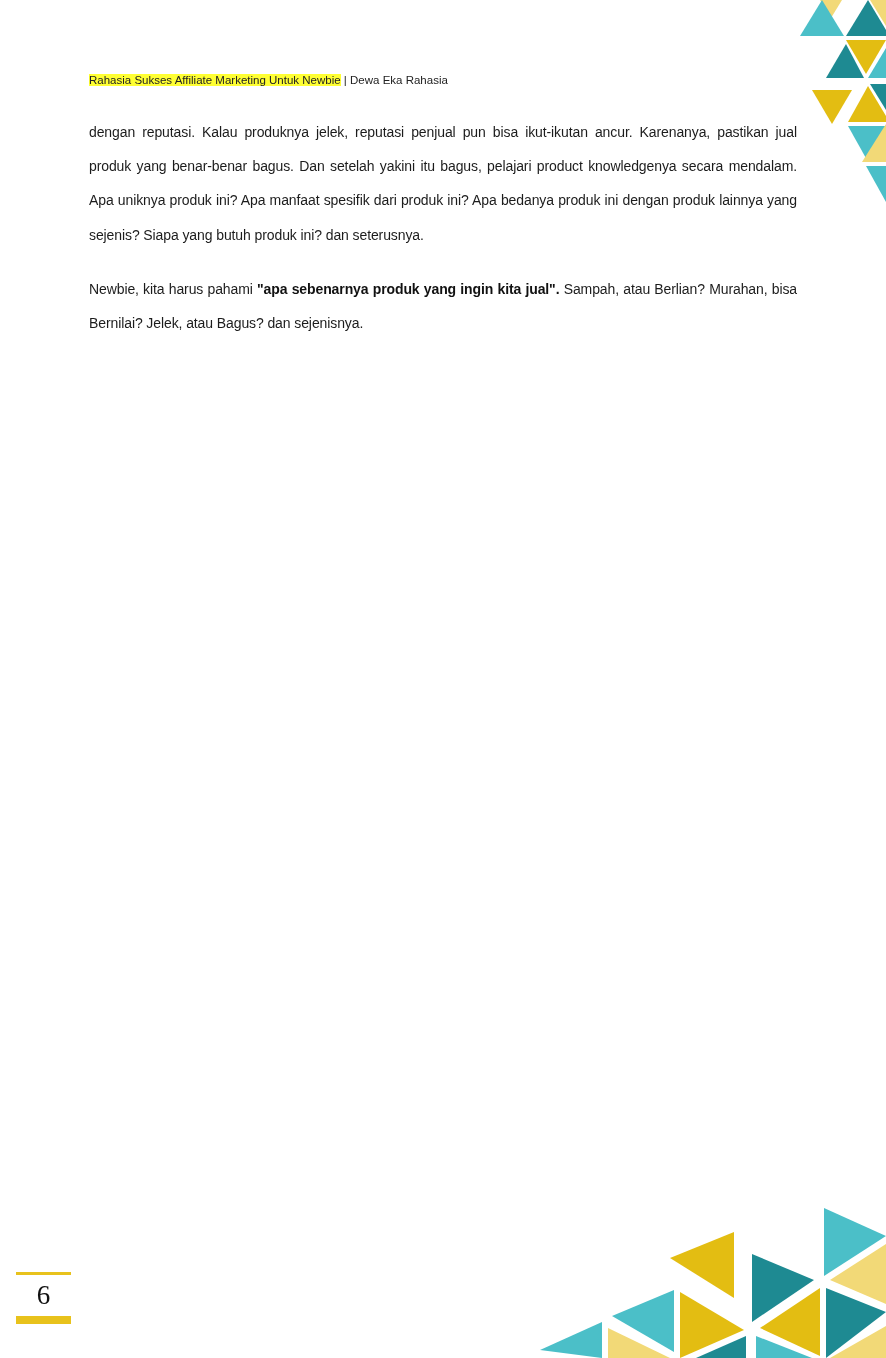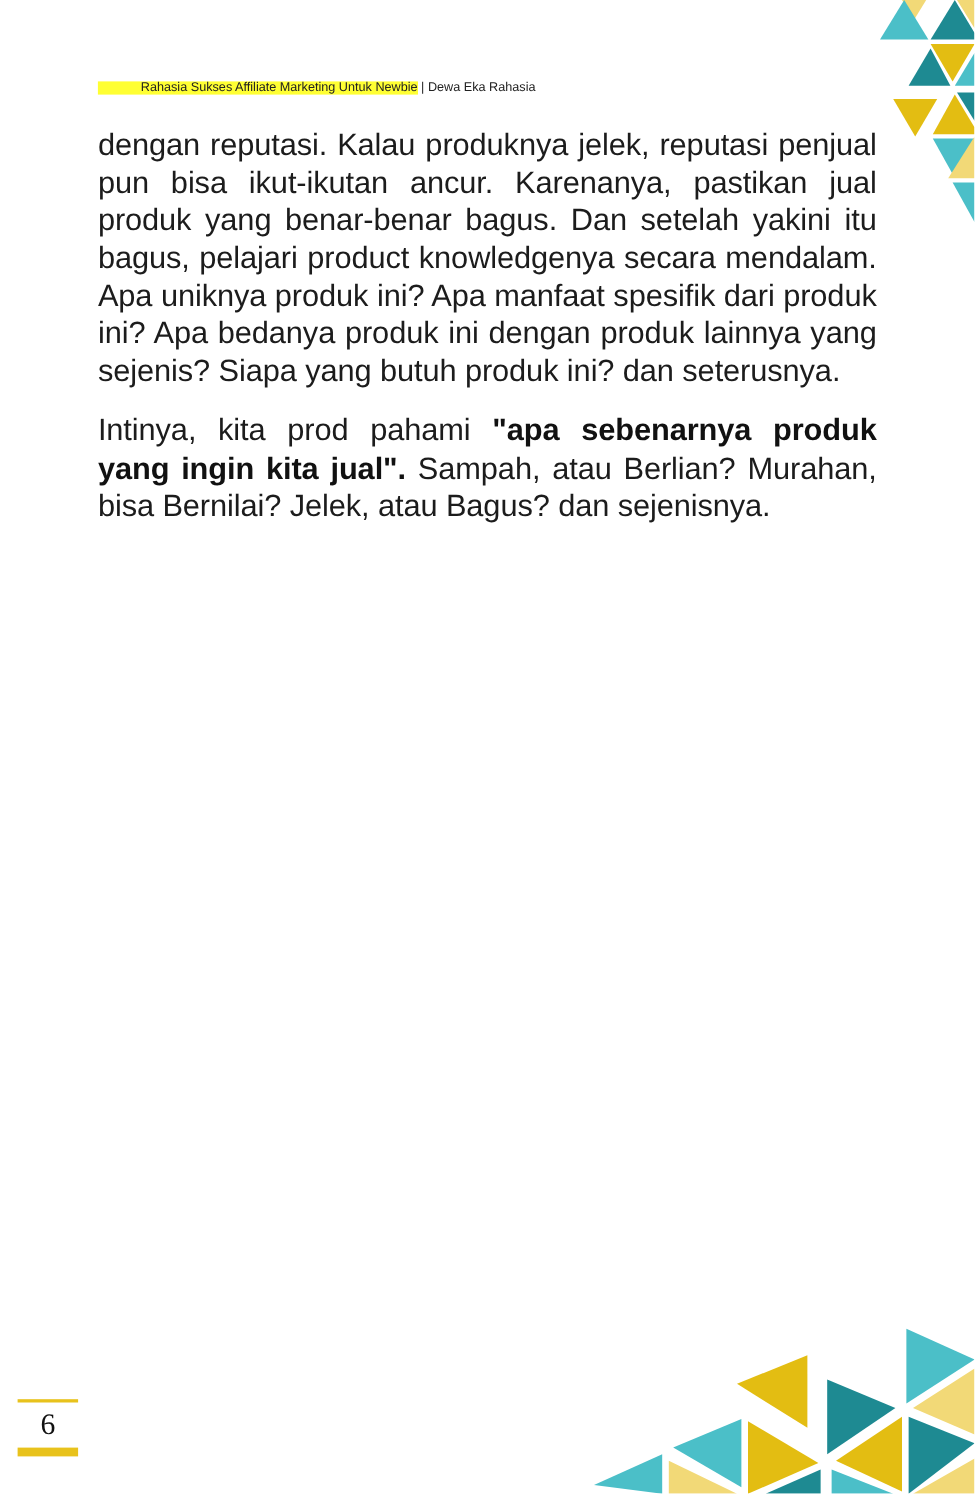--- a/index.html
+++ b/index.html
@@ -19,31 +19,30 @@
       position: absolute;
       left: 89px;
       top: 73px;
       font-size: 11.5px;
       line-height: 15px;
       color: #222;
       white-space: nowrap;
     }
     .running-header .hl {
       background: #ffff33;
-      padding-left: 39px;
     }
     .body-text {
       position: absolute;
       left: 89px;
       top: 115px;
       width: 708px;
     }
     .para {
       margin: 0 0 20px 0;
-      font-size: 28px;
+      font-size: 14px;
       line-height: 34.2px;
       text-align: justify;
       color: #1c1c1c;
       letter-spacing: -0.1px;
       font-stretch: condensed;
     }
     .para b {
       font-weight: bold;
       color: #111;
     }
@@ -122,21 +121,21 @@
 
     <polygon points="58,126 96,126 77,160" fill="#4bbfc8"></polygon>
     <polygon points="72,162 96,124 96,162" fill="#f2d977"></polygon>
 
     <polygon points="76,166 96,166 96,202" fill="#4bbfc8"></polygon>
   </svg>
 </div>
 
 <div class="body-text">
   <p class="para">dengan reputasi. Kalau produknya jelek, reputasi penjual pun bisa ikut-ikutan ancur. Karenanya, pastikan jual produk yang benar-benar bagus. Dan setelah yakini itu bagus, pelajari prod­uct knowledgenya secara mendalam. Apa uniknya produk ini? Apa manfaat spesifik dari produk ini? Apa bedanya produk ini dengan produk lainnya yang sejenis? Siapa yang butuh produk ini? dan seterusnya.</p>
-  <p class="para"><span>Intinya, kita prod pahami </span><b>"apa sebenarnya produk yang ingin kita jual".</b><span> Sampah, atau Berlian? Murahan, bisa Ber­nilai? Jelek, atau Bagus? dan sejenisnya.</span></p>
+  <p class="para"><span>Newbie, kita harus pahami </span><b>"apa sebenarnya produk yang ingin kita jual".</b><span> Sampah, atau Berlian? Murahan, bisa Ber­nilai? Jelek, atau Bagus? dan sejenisnya.</span></p>
 </div>
 
 <div class="page-number-block">
   <div class="bar-top"></div>
   <div class="num">6</div>
   <div class="bar-bottom"></div>
 </div>
 
 <div class="deco deco-bottom">
   <svg width="356" height="158" viewBox="0 0 356 158" xmlns="http://www.w3.org/2000/svg">

